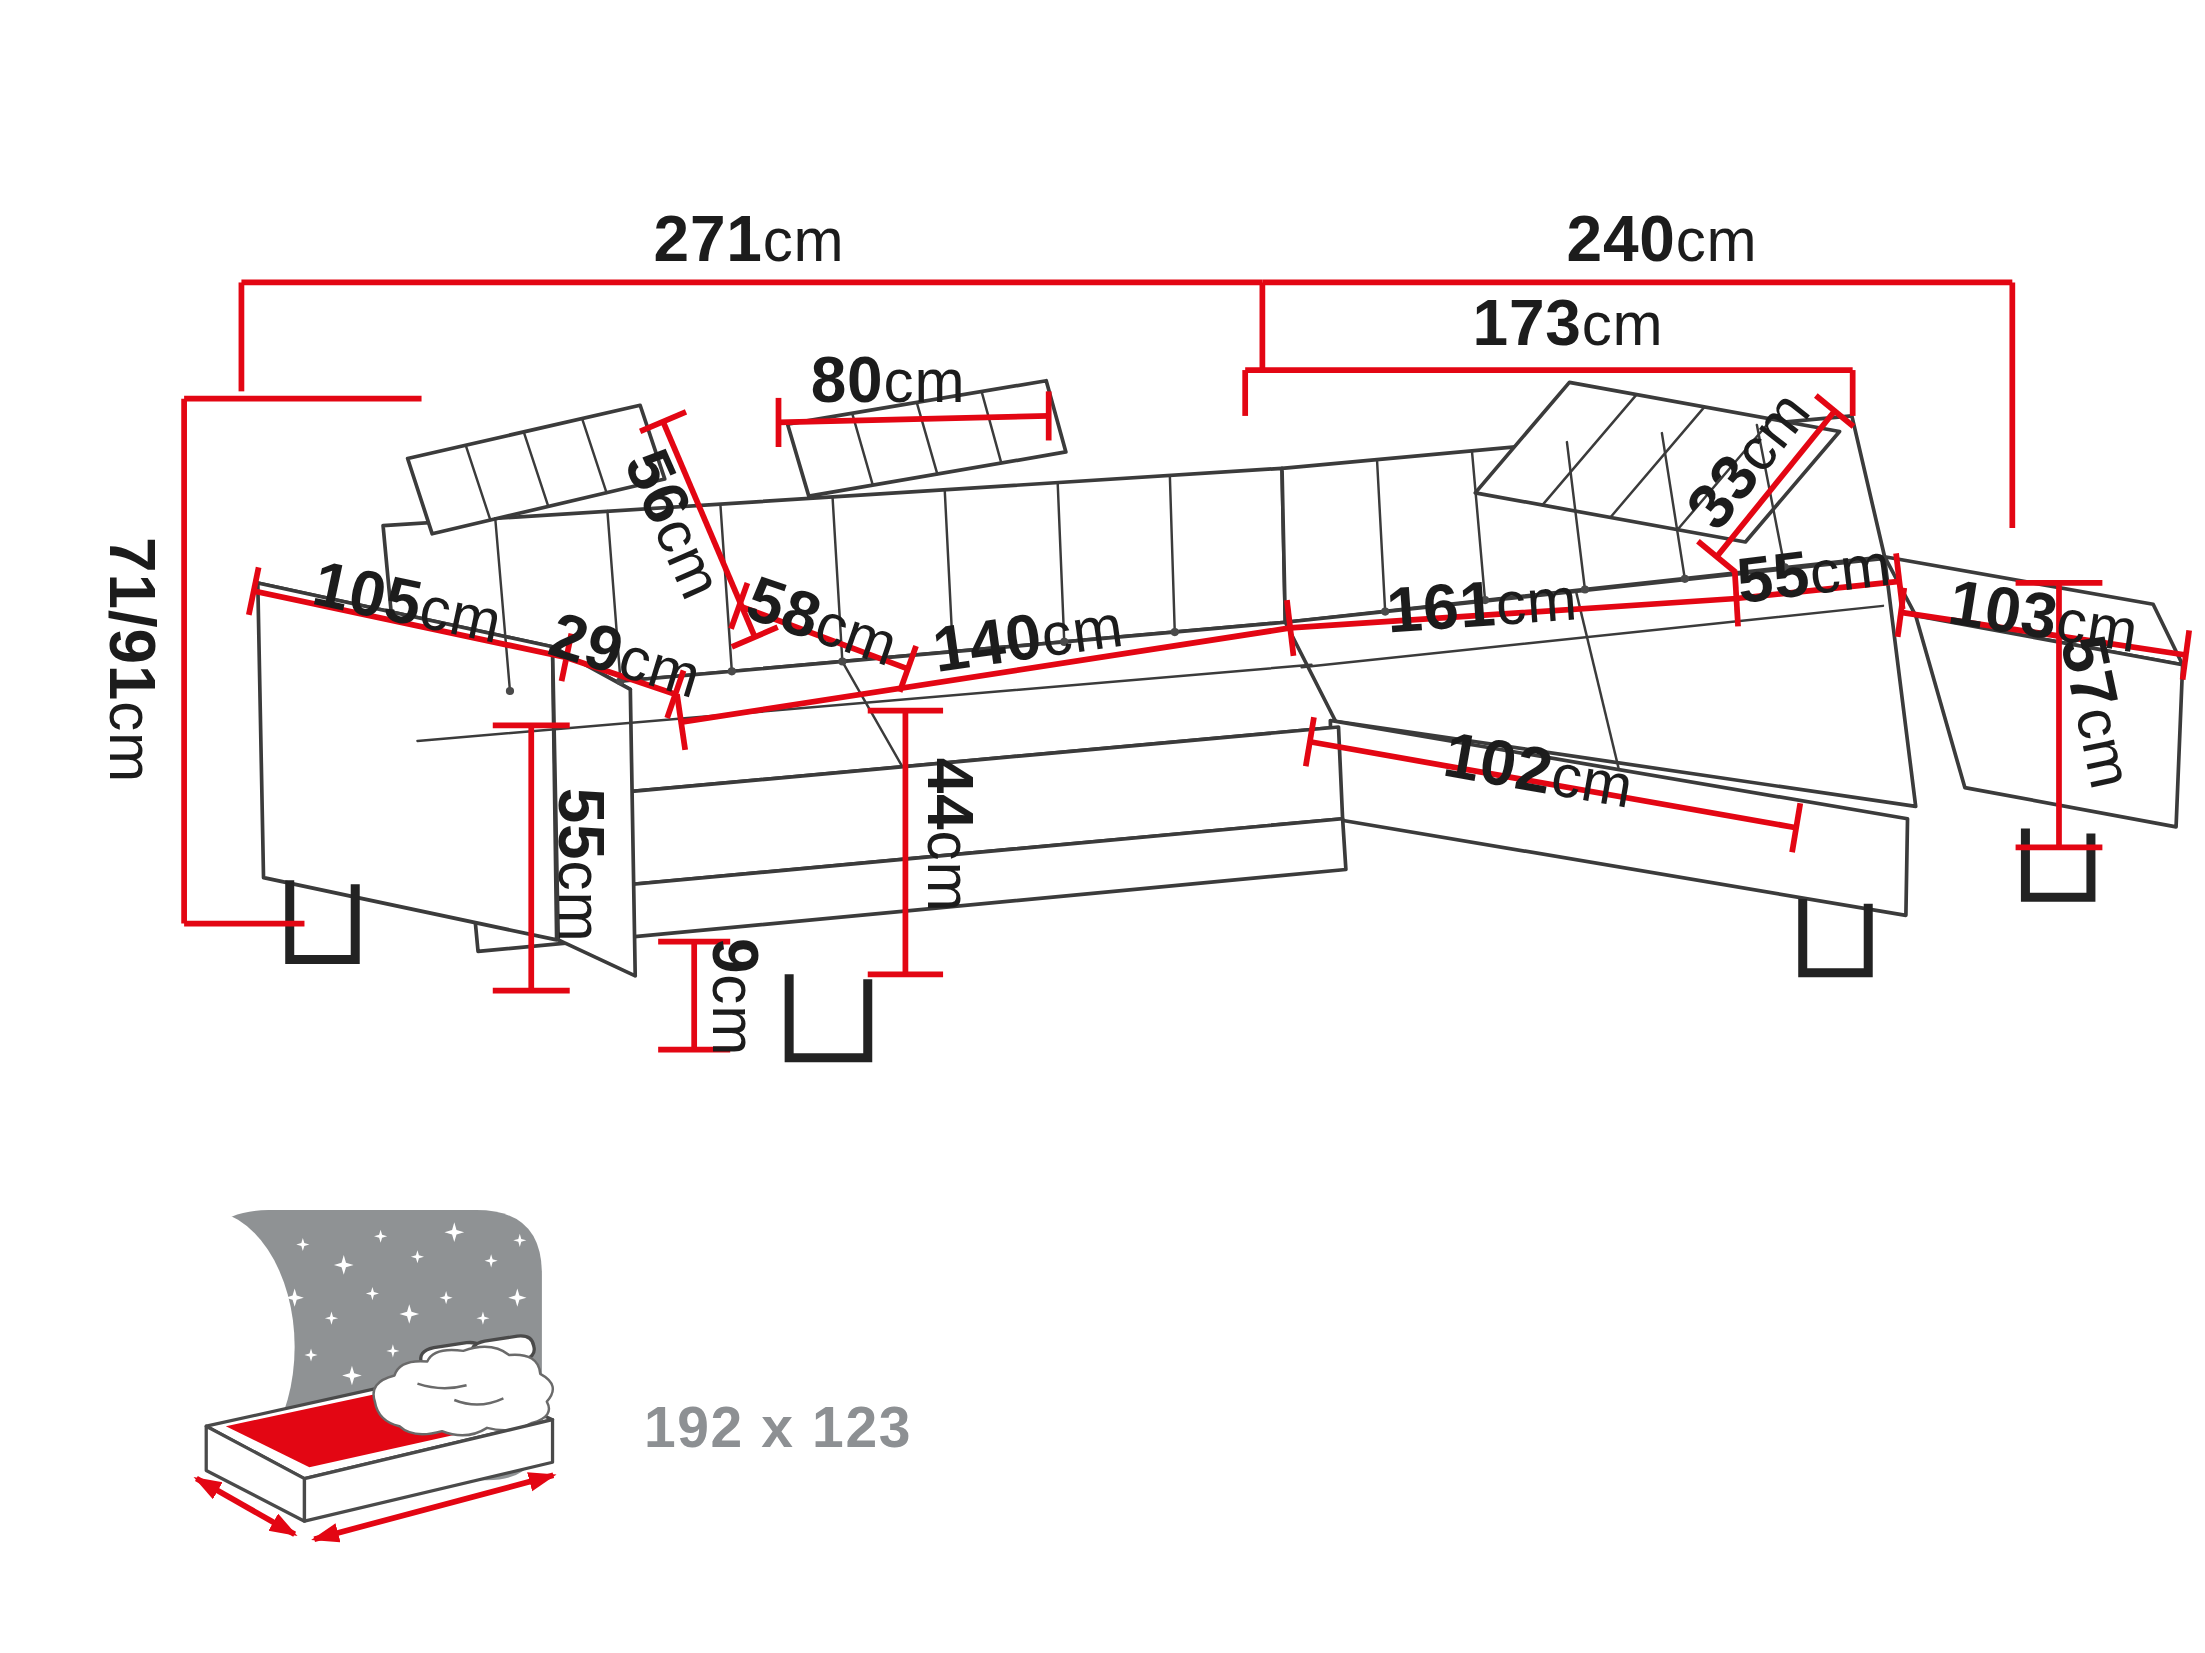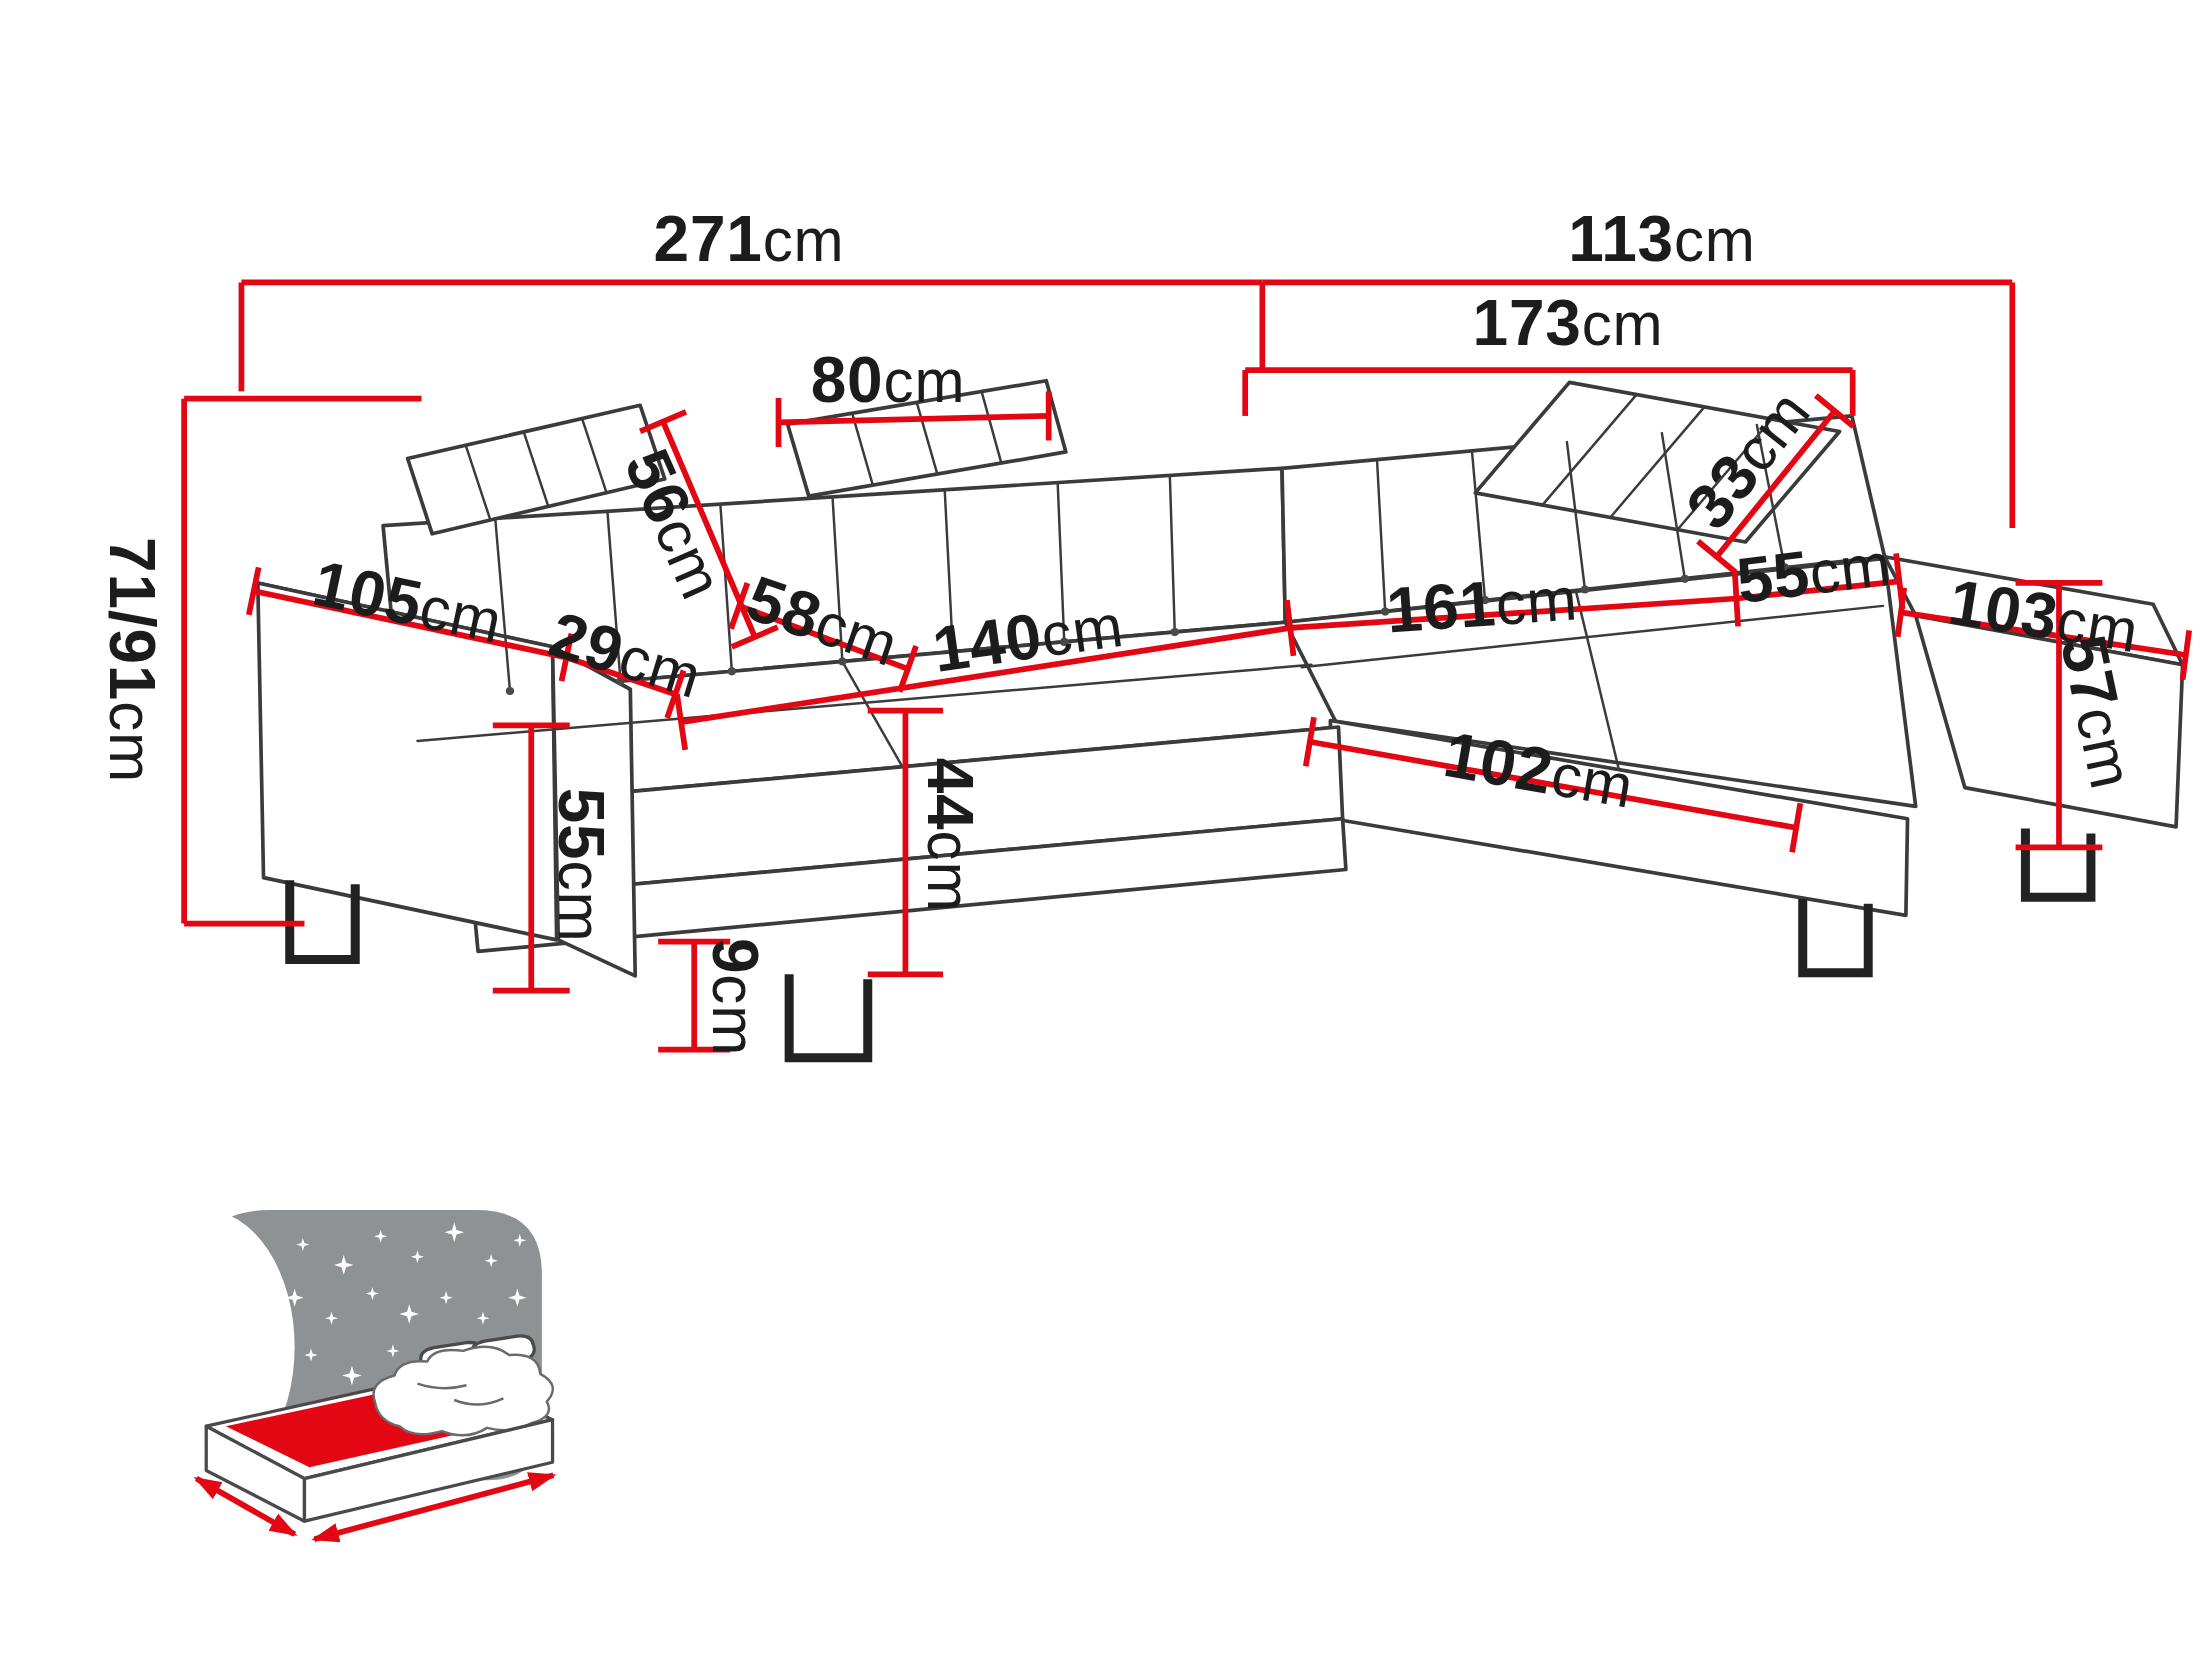--- a/index.html
+++ b/index.html
@@ -223,21 +223,21 @@
 
       <path d="M230,1806 L350,1874" marker-start="url(#ah)" marker-end="url(#ah)"></path>
       <path d="M374,1880 L666,1802" marker-start="url(#ah)" marker-end="url(#ah)"></path>
     </g>
   </svg>
 
   <div class="dim" style="left:741px;top:239px;transform:translate(-50%,-50%)">
     <span class="val">271</span><span class="unit">cm</span>
   </div>
   <div class="dim" style="left:1654px;top:239px;transform:translate(-50%,-50%)">
-    <span class="val">113</span><span class="unit">cm</span>
+    <span class="val">240</span><span class="unit">cm</span>
   </div>
   <div class="dim" style="left:1560px;top:323px;transform:translate(-50%,-50%)">
     <span class="val">173</span><span class="unit">cm</span>
   </div>
   <div class="dim" style="left:880px;top:380px;transform:translate(-50%,-50%)">
     <span class="val">80</span><span class="unit">cm</span>
   </div>
   <div class="dim" style="left:667px;top:524px;transform:translate(-50%,-50%) rotate(66deg)">
     <span class="val">56</span><span class="unit">cm</span>
   </div>
@@ -277,15 +277,18 @@
   <div class="dim" style="left:573px;top:865px;transform:translate(-50%,-50%) rotate(90deg)">
     <span class="val">55</span><span class="unit">cm</span>
   </div>
   <div class="dim" style="left:942px;top:835px;transform:translate(-50%,-50%) rotate(90deg)">
     <span class="val">44</span><span class="unit">cm</span>
   </div>
   <div class="dim" style="left:727px;top:997px;transform:translate(-50%,-50%) rotate(90deg)">
     <span class="val">9</span><span class="unit">cm</span>
   </div>
 
+  <div class="dim sleep" style="left:770px;top:1427px;transform:translate(-50%,-50%)">
+    <span>192 x 123</span>
+  </div>
 
 </div>
 
 
 </body></html>

